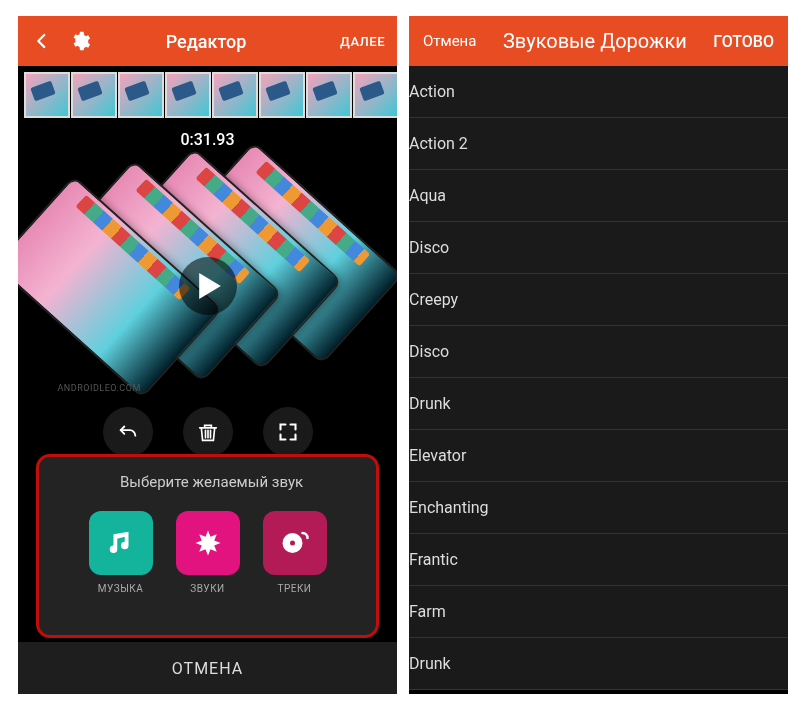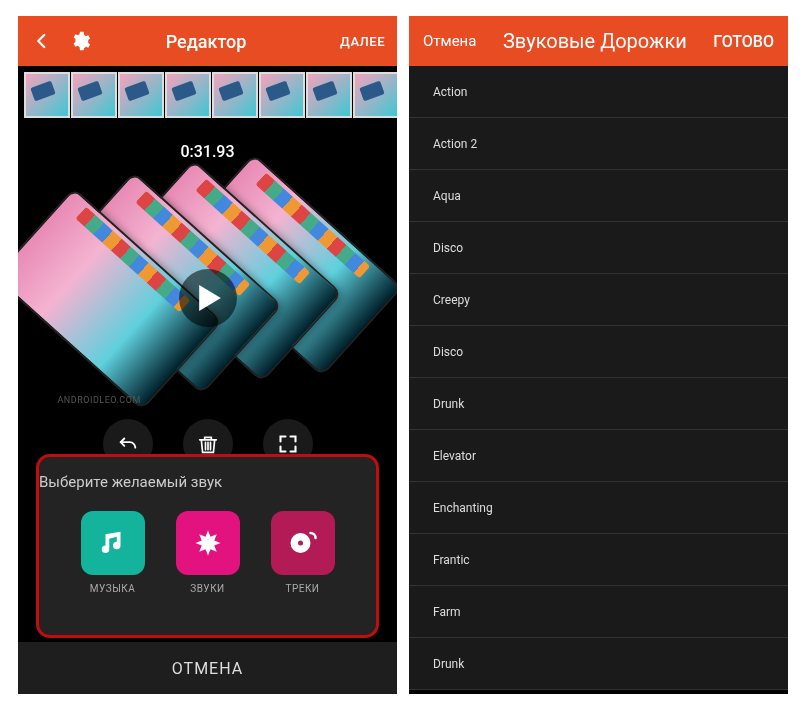--- a/index.html
+++ b/index.html
@@ -56,21 +56,21 @@
 }
 .thumb::after {
   content: '';
   position: absolute;
   top: 10px; left: 6px;
   width: 22px; height: 14px;
   background: #2b5a8a;
   transform: rotate(-20deg);
   border-radius: 2px;
 }
-.timecode { color:#fff; font-size:16px; text-align:center; margin-top:22px; font-weight:500; }
+.timecode { color:#fff; font-size:16px; text-align:center; margin-top:10px; font-weight:500; }
 .preview {
   margin: 28px auto 0;
   width: 320px;
   height: 218px;
   position: relative;
 }
 .phone-stack {
   position: absolute;
   right: 0; top: 0;
   width: 100%; height: 100%;
@@ -125,22 +125,22 @@
 }
 .sound-panel {
   position:absolute;
   left:18px; right:18px;
   bottom: 56px;
   height:184px;
   background:#232323;
   border: 3px solid #c30c0c;
   border-radius: 14px;
 }
-.sound-panel .heading { color:#ccc; font-size:15px; margin-top:16px; }
-.sound-opts { display:flex; justify-content:center; gap:31px; margin-top:20px; }
+.sound-panel .heading { color:#ccc; font-size:15px; text-align:center; margin-top:16px;margin-left:8px; }
+.sound-opts { display:flex; justify-content:center; gap:23px; margin-top:20px; }
 .sound-opt { text-align:center; }
 .sound-box {
   width:64px; height:64px;
   border-radius:12px;
   display:flex; align-items:center; justify-content:center;
 }
 .sound-opt .lbl { color:#aaa; font-size:10px; margin-top:8px; letter-spacing:0.5px; }
 .c-music { background:#14b49c; }
 .c-sounds { background:#e2137f; }
 .c-tracks { background:#b21b55; }
@@ -166,23 +166,22 @@
   font-size:15px;
 }
 .header-r .left-t { font-size:15px; }
 .header-r .center-t { font-size:20px;text-align:center; }
 .header-r .right-t { font-size:16px; font-weight:500; }
 .track-list {
   background:#1a1a1a;
 }
 .track-item {
   height:52px;
-  padding-left:24px;
   color:#ddd;
-  font-size:12px;
+  font-size:16px;
   display:flex;
   align-items:center;
   border-bottom:1px solid #333;
 }
 </style>
 </head>
 <body>
 
 <div class="wrapper">
 

